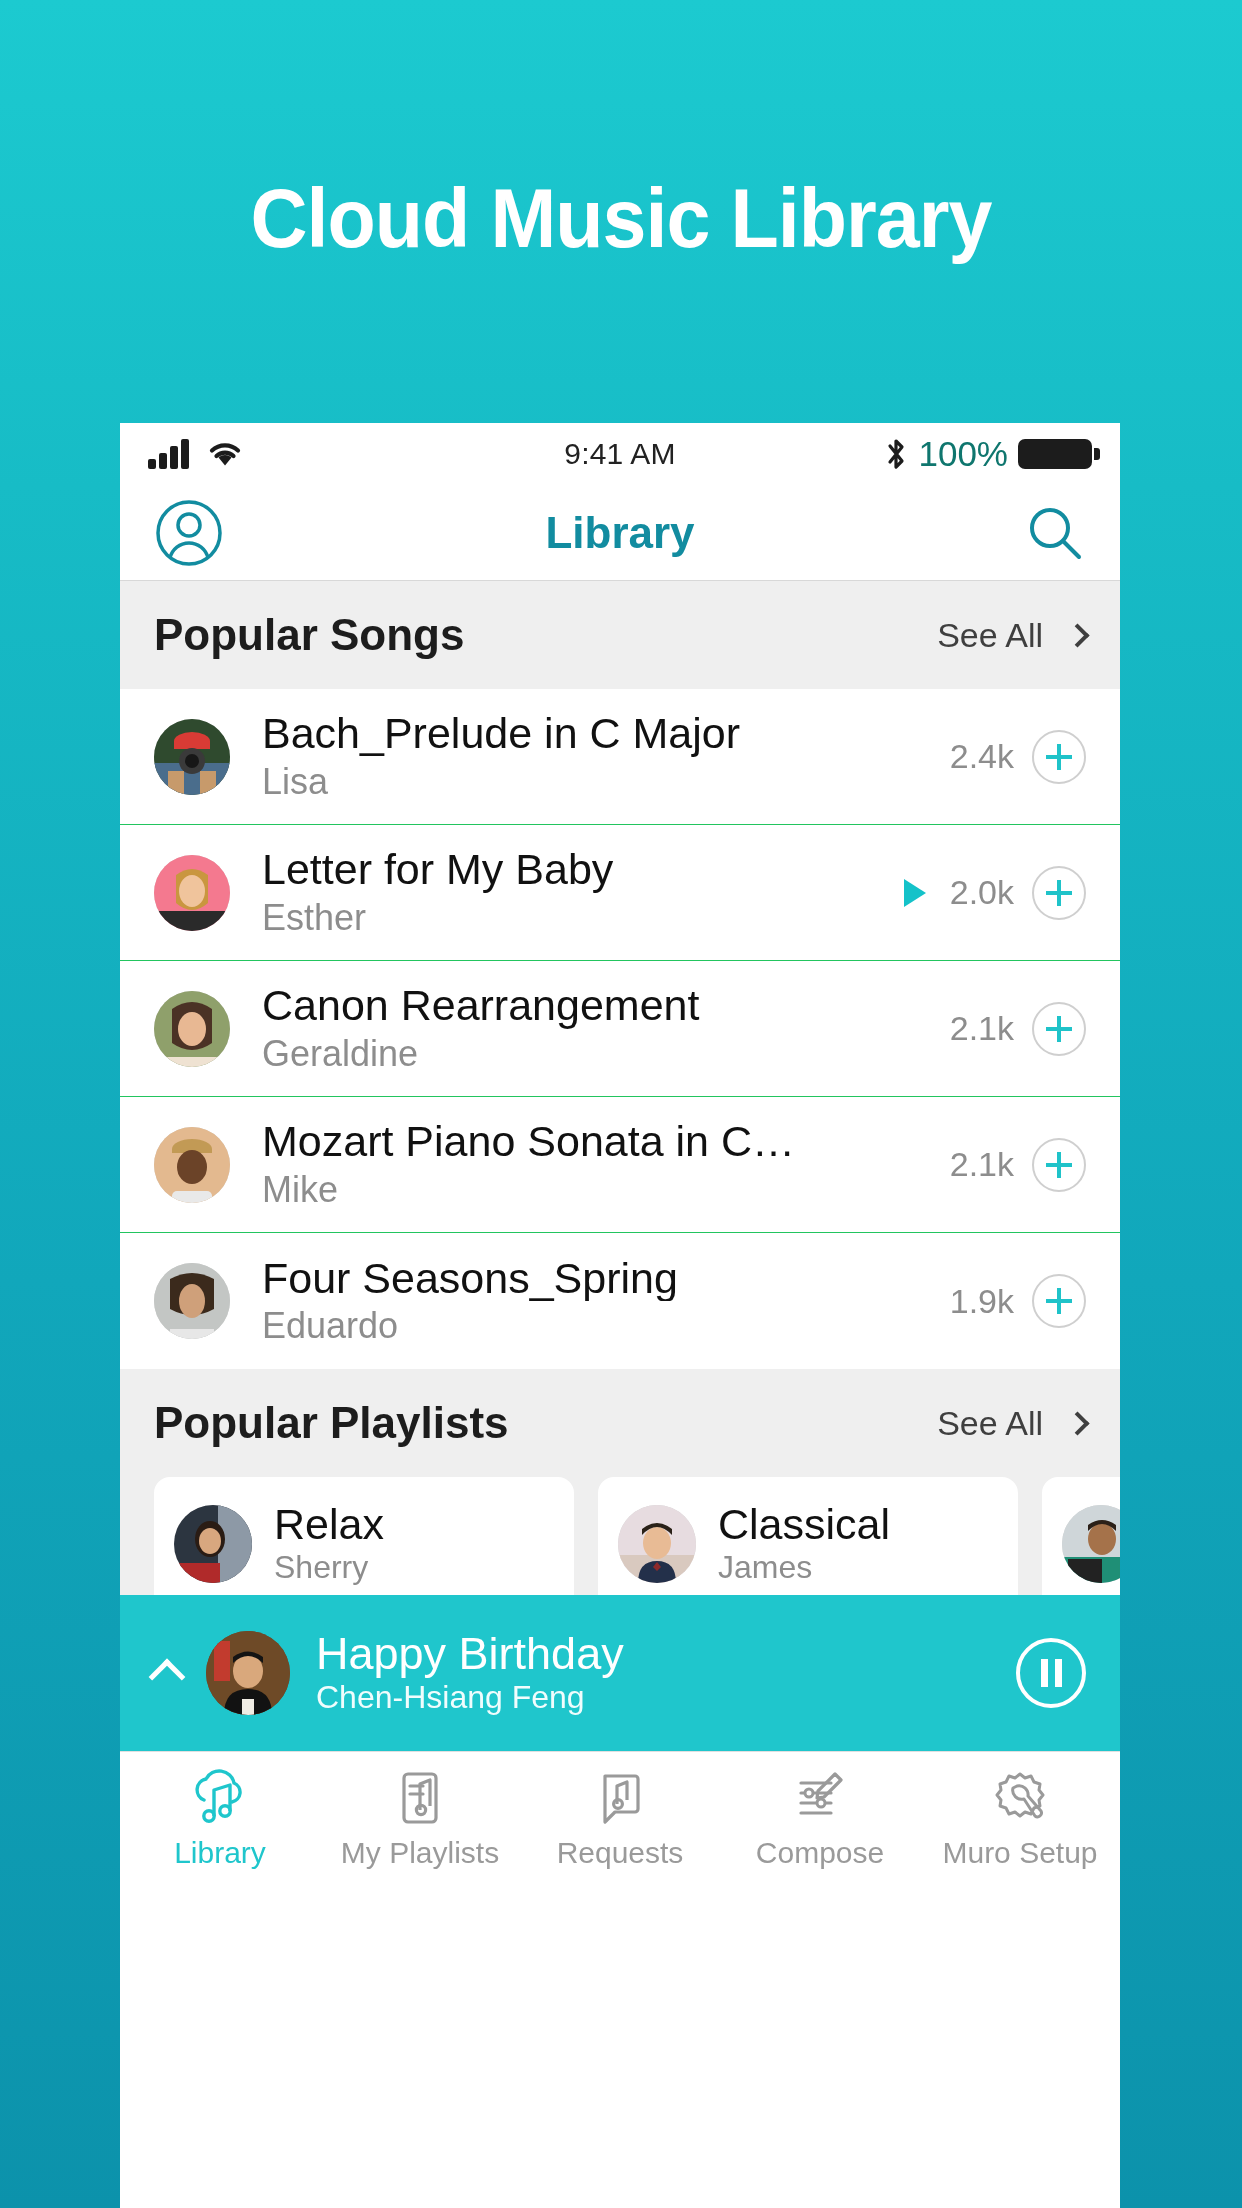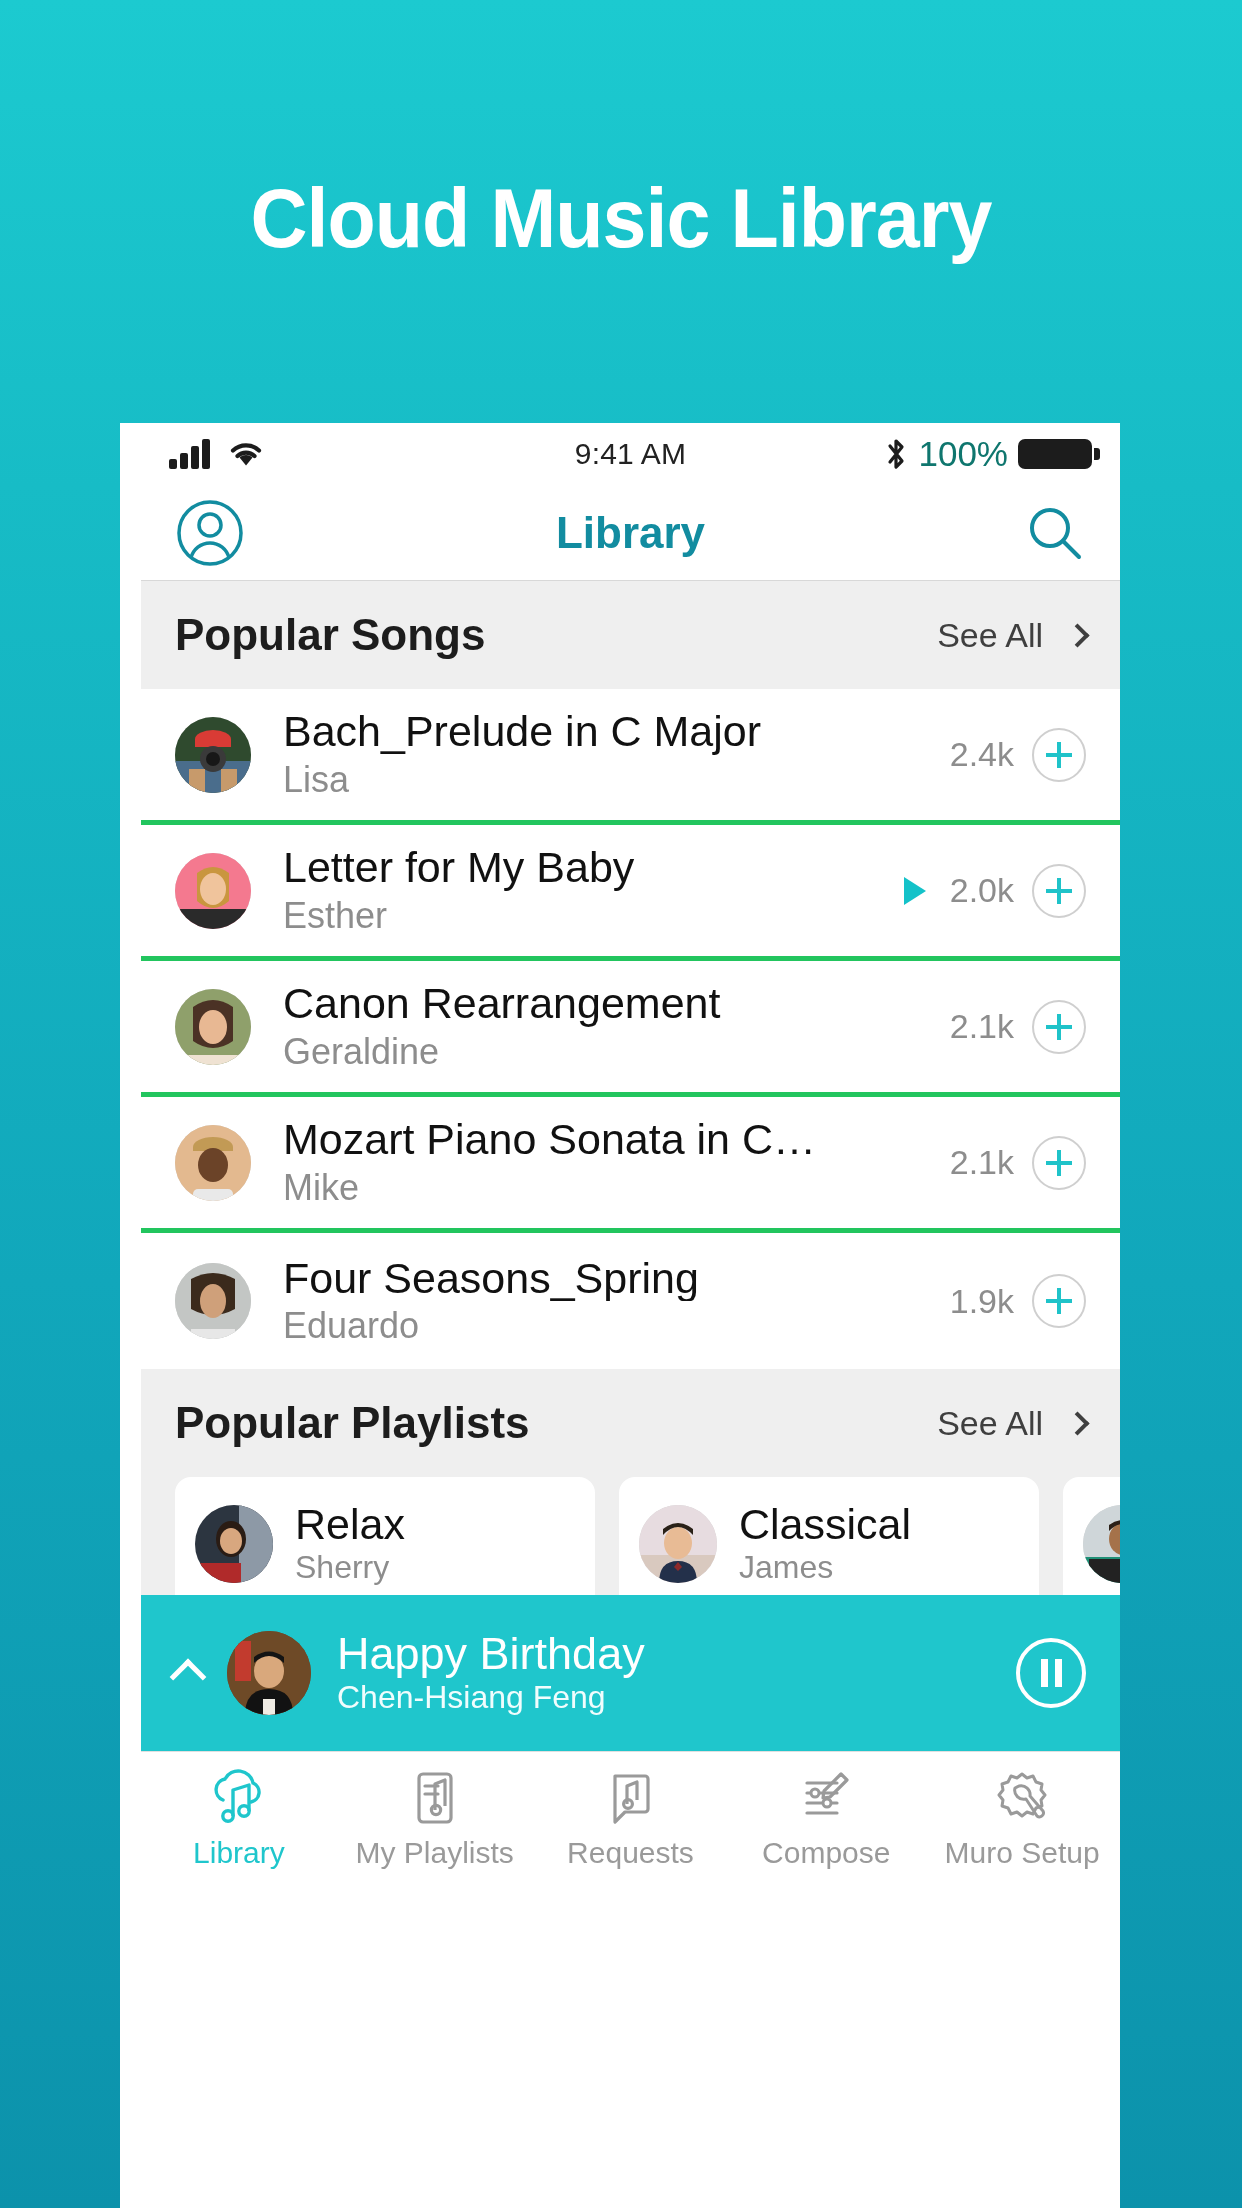--- a/index.html
+++ b/index.html
@@ -25,21 +25,20 @@
     transform: scaleX(0.94);
   }
 
   
   #phone {
     position:absolute;
     left:120px; top:423px;
     width:1000px; height:1785px;
     background:#ffffff;
     overflow:hidden;
-    padding-left:21px;
   }
 
   
   .statusbar {
     height:62px;
     background:#ffffff;
     display:flex; align-items:center;
     padding:0 28px;
     position:relative;
   }
@@ -101,21 +100,21 @@
     border-right:4px solid #3f3f3f; border-top:4px solid #3f3f3f;
     transform:rotate(45deg);
   }
 
   
   .song-row {
     height:136px;
     display:flex; align-items:center;
     padding:0 34px;
     background:#fff;
-    border-bottom:5px solid #22c55e;
+    border-bottom:1px solid #22c55e;
   }
   .song-row:last-child { border-bottom:none; }
   .avatar {
     width:76px; height:76px; border-radius:50%;
     flex:0 0 76px;
     background:#cfcfcf;
     overflow:hidden; position:relative;
   }
   .song-meta { margin-left:32px; flex:1; min-width:0; }
   .song-title {

